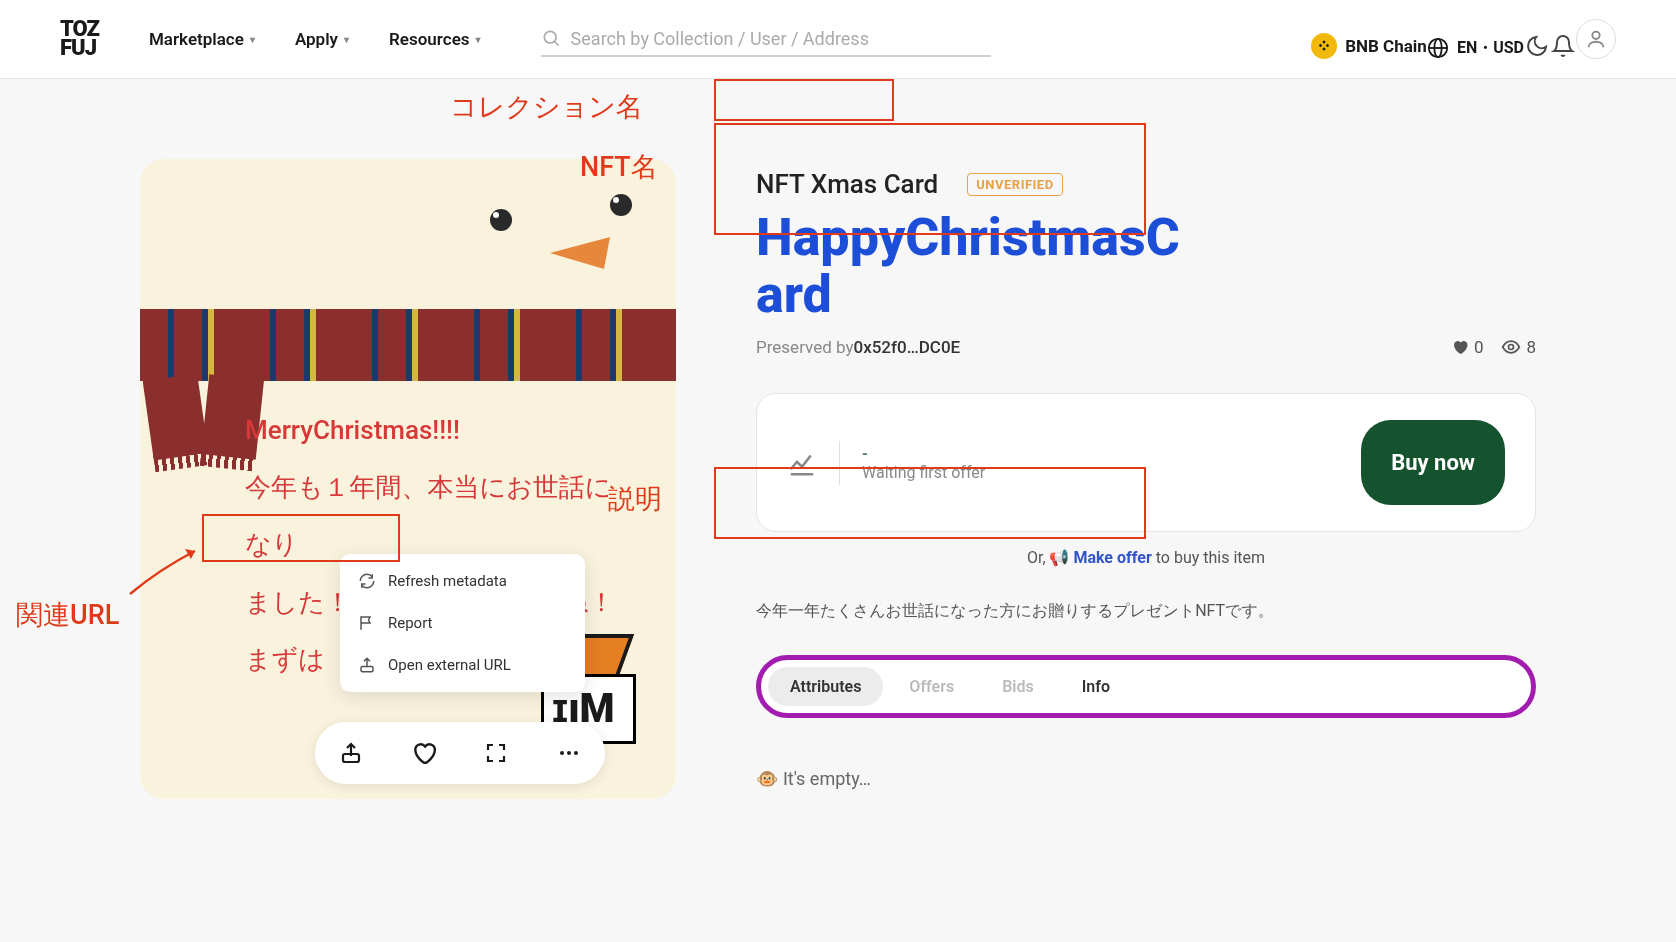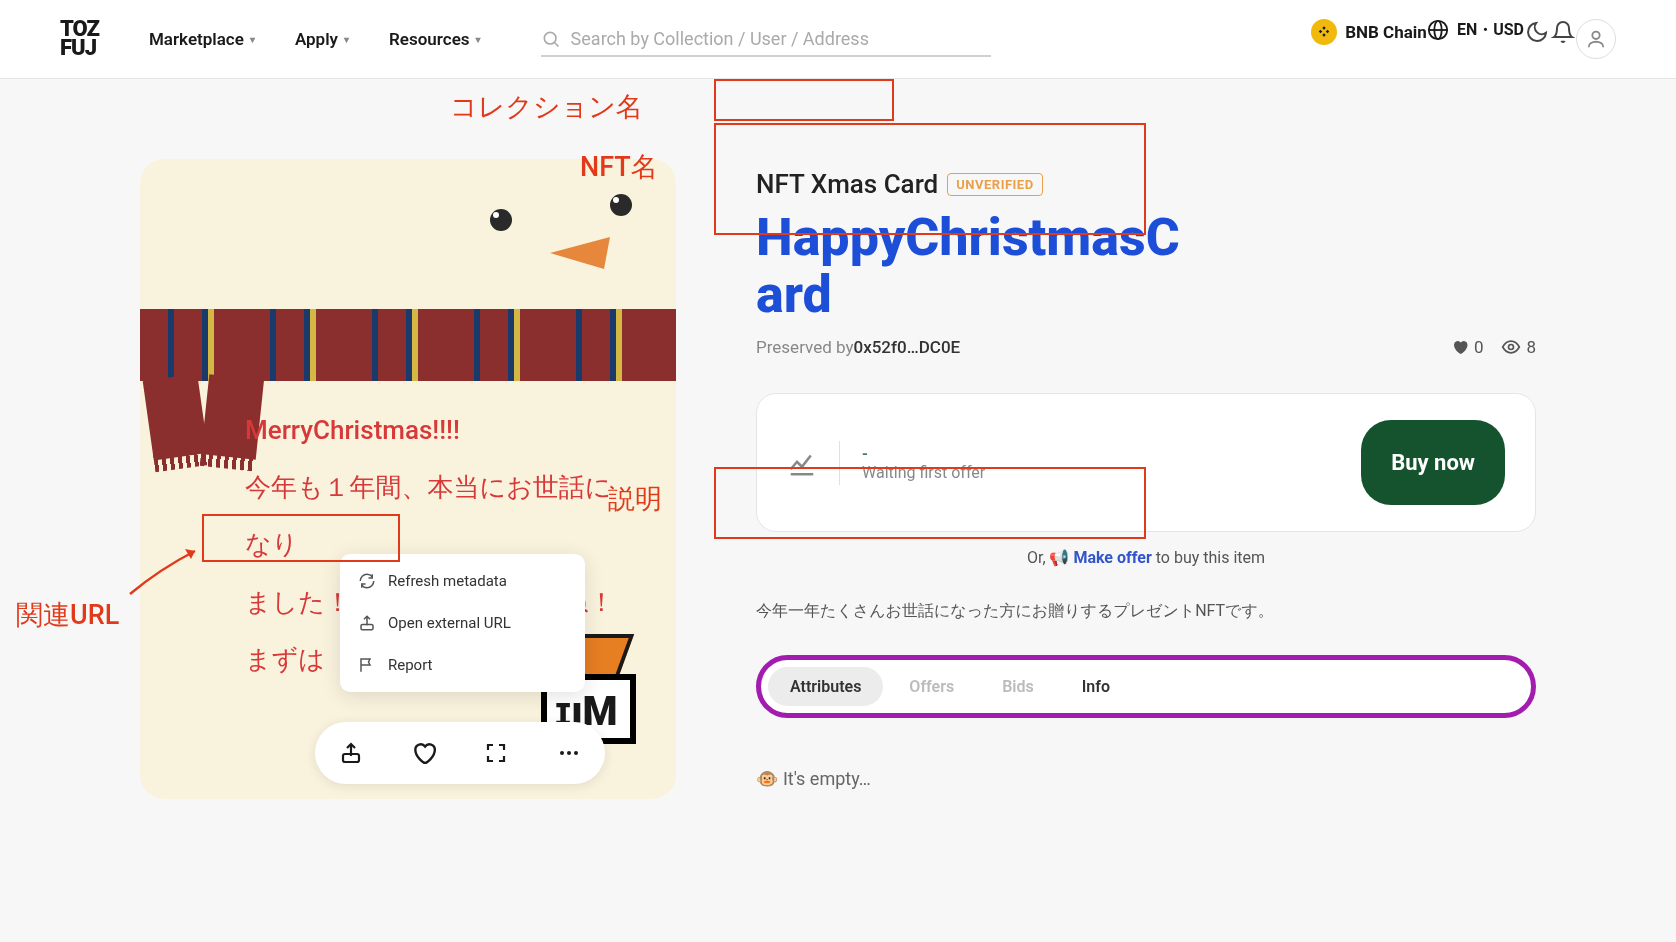--- a/index.html
+++ b/index.html
@@ -4,25 +4,25 @@
 <style>
 * { margin:0; padding:0; box-sizing:border-box; font-family:-apple-system,BlinkMacSystemFont,"Segoe UI",Roboto,sans-serif; }
 body { background:#f7f7f8; color:#1a1a1a; width:1676px; height:942px; overflow:hidden; }
 
 
 .header { height:79px; background:#fff; border-bottom:1px solid #e5e5e5; display:flex; align-items:center; padding:8px 60px; gap:30px; }
 .logo { font-weight:900; font-size:22px; line-height:0.85; letter-spacing:-1px; }
 .nav { display:flex; gap:40px; margin-left:20px; }
 .nav-item { font-size:17px; font-weight:600; color:#1a1a1a; display:flex; align-items:center; gap:6px; cursor:pointer; }
 .chevron { font-size:10px; color:#888; }
-.search-wrap { flex:1; display:flex; align-items:flex-end; border-bottom:2px solid #d0d0d0; padding:6px 0; margin:0 30px; max-width:450px; }
+.search-wrap { flex:1; display:flex; align-items:center; border-bottom:2px solid #d0d0d0; padding:6px 0; margin:0 30px; max-width:450px; }
 .search-wrap svg { width:20px; height:20px; color:#aaa; margin-right:10px; }
 .search-input { border:none; outline:none; font-size:18px; color:#333; background:transparent; flex:1; }
 .search-input::placeholder { color:#aaa; }
-.header-right { display:flex; align-items:flex-start; margin-left:auto; }
+.header-right { display:flex; align-items:flex-end; margin-left:auto; }
 .chain { display:flex; align-items:center; gap:8px; font-weight:700; font-size:17px; }
 .chain-icon { width:26px; height:26px; background:#f0b90b; border-radius:50%; display:flex; align-items:center; justify-content:center; }
 .locale { display:flex; align-items:center; gap:8px; font-weight:700; font-size:16px; }
 .icon-btn { width:26px; height:26px; color:#444; cursor:pointer; display:flex; align-items:center; justify-content:center; }
 .avatar { width:40px; height:40px; border:1px solid #ddd; border-radius:50%; display:flex; align-items:center; justify-content:center; color:#888; }
 
 
 .main { display:flex; padding:80px 140px 0 140px; gap:80px; position:relative; }
 .left { position:relative; }
 .card-img { width:536px; height:640px; background:#f9f3de; border-radius:24px; position:relative; overflow:hidden; }
@@ -39,35 +39,35 @@
 .scarf-tail.a{left:8px;transform:rotate(-8deg);}
 .scarf-tail.b{left:65px;transform:rotate(6deg);}
 .scarf-tail::after{content:'';position:absolute;bottom:-12px;left:0;right:0;height:18px;background:repeating-linear-gradient(90deg,#8b2e2e 0 4px,transparent 4px 8px);}
 
 .card-text{position:absolute;top:243px;left:105px;right:40px;color:#d73838;font-size:26px;line-height:2.2;font-weight:500;}
 
 .antler{position:absolute;bottom:110px;right:80px;width:40px;height:60px;border-left:5px solid #8a5a2e;transform:rotate(20deg);}
 
 .cube{position:absolute;bottom:50px;right:30px;width:115px;height:115px;}
 .cube-top{position:absolute;top:0;left:20px;width:75px;height:45px;background:#e67e22;transform:skewX(-20deg);border:4px solid #1a1a1a;}
-.cube-face{position:absolute;top:40px;left:10px;width:95px;height:70px;background:#fff;border:6px solid #000000;}
+.cube-face{position:absolute;top:40px;left:10px;width:95px;height:70px;background:#fff;border:3px solid #000000;}
 .cube-face::after{content:'';position:absolute;top:12px;left:10px;font-size:38px;font-weight:900;}
 
 .ctx-menu { position:absolute; top:395px; left:200px; width:245px; background:#fff; border-radius:10px; box-shadow:0 4px 20px rgba(0,0,0,0.12); padding:6px 0; z-index:5;}
 .ctx-item { display:flex; align-items:center; gap:12px; padding:12px 18px; font-size:15px; color:#333; cursor:pointer;}
 .ctx-item svg{width:18px;height:18px;color:#555;}
 
 .action-pill { position:absolute; bottom:15px; left:175px; width:290px; height:62px; background:#fff; border-radius:40px; box-shadow:0 2px 12px rgba(0,0,0,0.1); display:flex; align-items:center; justify-content:space-around; z-index:4;}
 .action-pill .ab { width:26px; height:26px; color:#1a1a1a; cursor:pointer; display:flex; align-items:center; justify-content:center;}
 
 
 .right { flex:1; padding-top:10px;}
 .coll-row { display:flex; align-items:center; gap:9px; }
 .coll-name { font-size:26px; font-weight:500; color:#222; }
-.badge { border:1.5px solid #e9a04a; color:#e9a04a; font-size:13px; font-weight:700; padding:3px 8px; border-radius:4px; letter-spacing:0.5px;}
+.badge { border:1.5px solid #e9a04a; color:#e9a04a; font-size:13px; font-weight:700; padding:3px 8px; border-radius:4px; letter-spacing:0.5px;margin-left:20px;}
 .nft-title { font-size:52px; font-weight:800; color:#1d4ed8; line-height:1.1; margin-top:10px; word-break:break-all; max-width:430px;}
 .meta-row { display:flex; align-items:center; margin-top:14px; font-size:17px; color:#888;}
 .meta-row .addr{color:#333;font-weight:500;}
 .meta-stats{margin-left:auto;display:flex;gap:18px;align-items:center;color:#555;}
 .meta-stats .s{display:flex;align-items:center;gap:5px;}
 
 .buy-box { margin-top:36px; border:1px solid #e5e5e5; border-radius:20px; padding:26px 30px; display:flex; align-items:center; gap:22px; background:#fff;}
 .buy-box .sep{width:1px;height:44px;background:#e0e0e0;}
 .buy-info .dash{color:#4a7a5a;font-weight:600;}
 .buy-info .wait{color:#888;font-size:16px;}
@@ -181,30 +181,30 @@
     <div class="ctx-menu">
       <div class="ctx-item">
         <svg viewBox="0 0 24 24" fill="none" stroke="currentColor" stroke-width="2">
             <path d="M3 12a9 9 0 019-9 9 9 0 017 3.3M21 12a9 9 0 01-9 9 9 9 0 01-7-3.3"></path>
             <path d="M19 3v5h-5M5 21v-5h5"></path>
           </svg>
         <span>Refresh metadata</span>
       </div>
       <div class="ctx-item">
         <svg viewBox="0 0 24 24" fill="none" stroke="currentColor" stroke-width="2">
+            <path d="M4 21V4h12l-2 4 2 4H4"></path>
+          </svg>
+        <span>Report</span>
+      </div>
+      <div class="ctx-item">
+        <svg viewBox="0 0 24 24" fill="none" stroke="currentColor" stroke-width="2">
             <path d="M12 3v12M8 7l4-4 4 4"></path>
             <rect x="4" y="14" width="16" height="7" rx="2"></rect>
           </svg>
         <span>Open external URL</span>
-      </div>
-      <div class="ctx-item">
-        <svg viewBox="0 0 24 24" fill="none" stroke="currentColor" stroke-width="2">
-            <path d="M4 21V4h12l-2 4 2 4H4"></path>
-          </svg>
-        <span>Report</span>
       </div>
     </div>
 
     <div class="action-pill">
       <div class="ab">
           <svg width="24" height="24" viewBox="0 0 24 24" fill="none" stroke="currentColor" stroke-width="2.2">
             <path d="M12 3v12M8 7l4-4 4 4"></path>
             <rect x="4" y="13" width="16" height="8" rx="2"></rect>
           </svg>
         </div>

